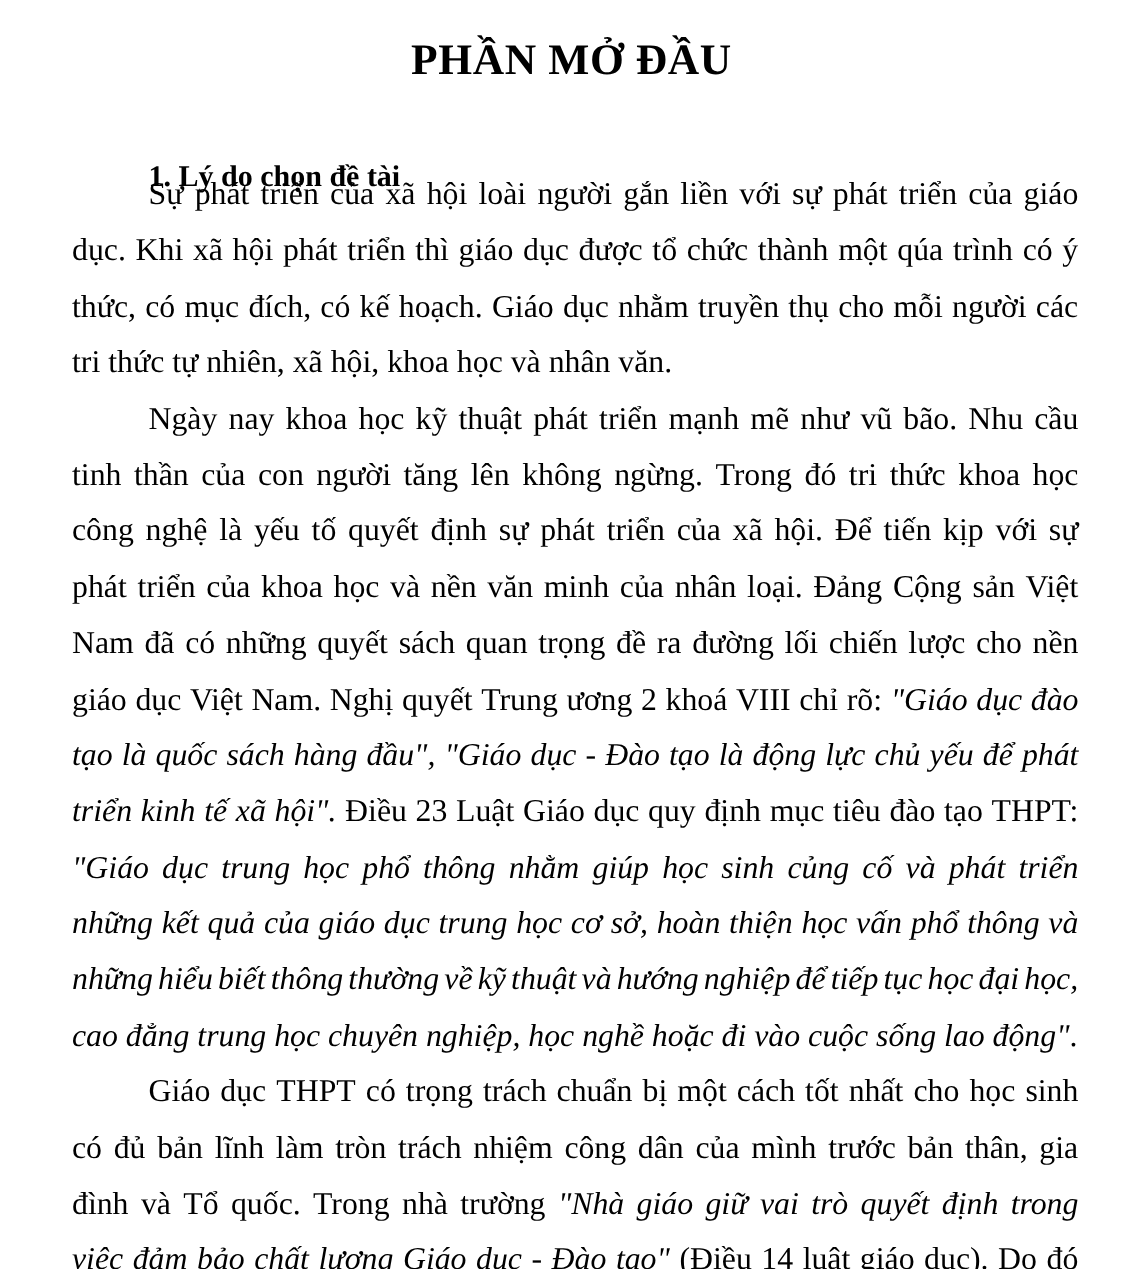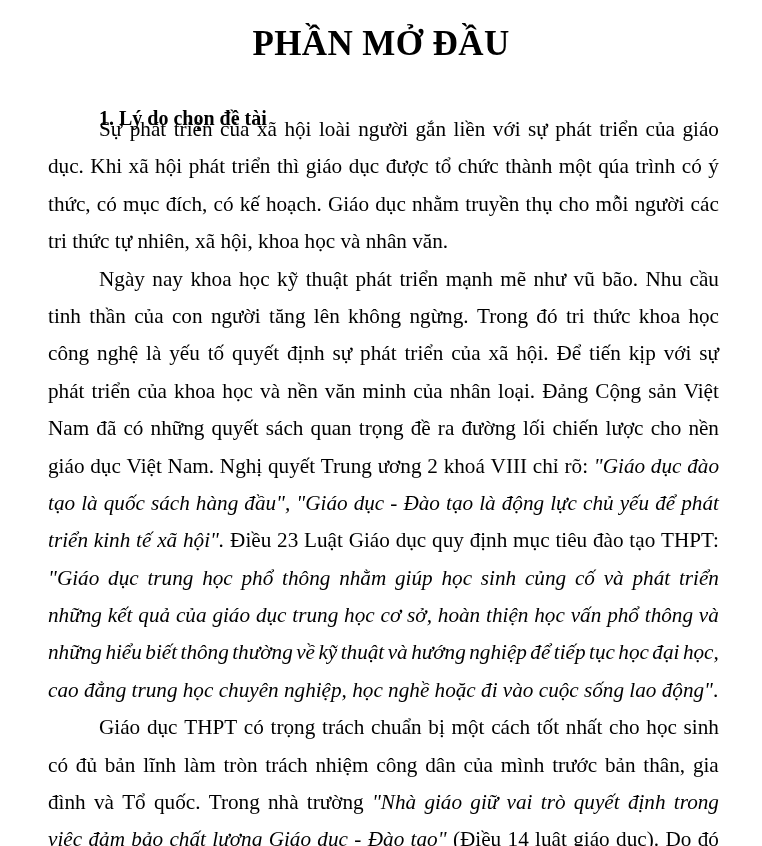--- a/index.html
+++ b/index.html
@@ -19,21 +19,21 @@
     -webkit-font-smoothing: antialiased;
   }
 
   
   .doc-title {
     position: absolute;
     left: 0;
     top: 4px;
     width: 762px;
     text-align: center;
-    font-size: 35px;
+    font-size: 29px;
     font-weight: bold;
     letter-spacing: 0.4px;
     line-height: 34px;
     white-space: nowrap;
   }
 
   
   .section-heading {
     position: absolute;
     left: 48px;

